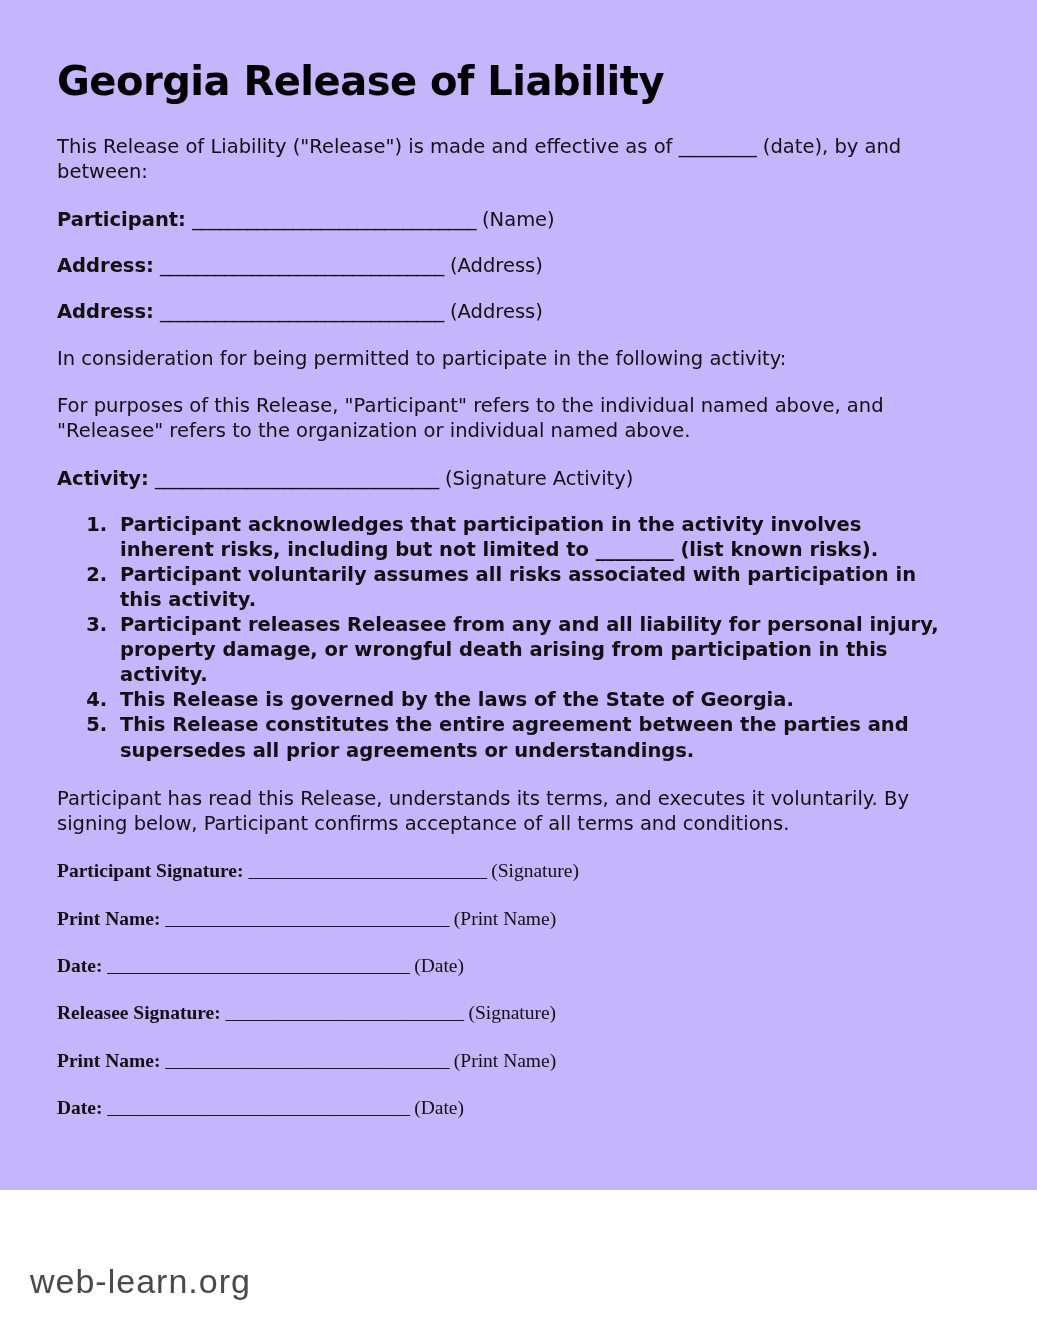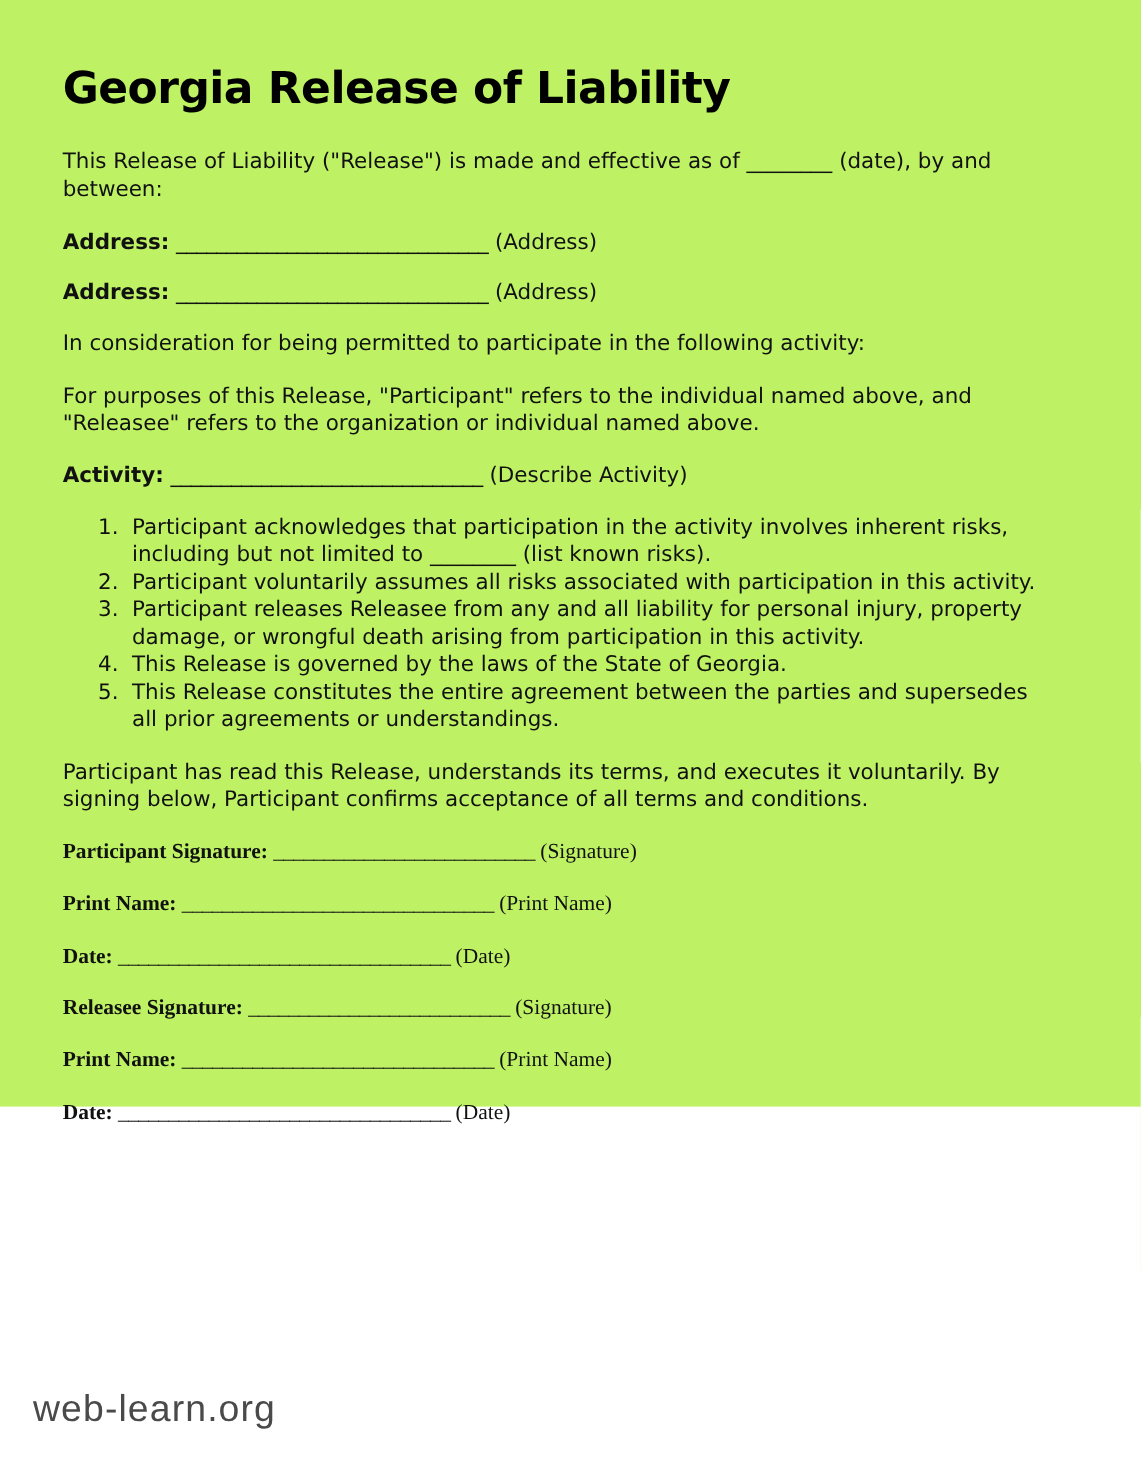--- a/index.html
+++ b/index.html
@@ -13,22 +13,22 @@
     position: relative;
     font-family: "DejaVu Sans", sans-serif;
     color: #000000;
     overflow: hidden;
   }
 
   .page {
     position: absolute;
     left: 0; top: 0;
     width: 1037px;
-    height: 1006px;
-    background: #bef264;
+    height: 1190px;
+    background: #c4b5fd;
   }
 
   .content {
     position: absolute;
     left: 57px;
     top: 58px;
     width: 900px;
   }
 
   .doc-title {
@@ -73,20 +73,21 @@
     line-height: 1.30;
     margin: 0 0 21px 0;
   }
 
   ol.terms {
     font-size: 19.5px;
     line-height: 1.285;
     margin: 0 0 23px 0;
     padding-left: 57px;
     color: #111;
+    font-weight: bold;
   }
   ol.terms > li {
     margin: 0;
     padding-left: 6px;
   }
 
   .sig-block .field-row {
     margin-bottom: 22px;
     font-family: Liberation Serif, serif;
   }
@@ -108,20 +109,25 @@
 <div class="page">
 
   <div class="content">
 
     <h1 class="doc-title">Georgia Release of Liability</h1>
 
     <p class="para">This Release of Liability ("Release") is made and effective as of ________ (date), by and between:</p>
 
     <div>
       <div class="field-row">
+        <span class="field-label">Participant:</span>
+        <span class="blank">_______________________________</span>
+        <span class="hint">(Name)</span>
+      </div>
+      <div class="field-row">
         <span class="field-label">Address:</span>
         <span class="blank">_______________________________</span>
         <span class="hint">(Address)</span>
       </div>
     </div>
 
 
     <div>
       <div class="field-row">
         <span class="field-label">Address:</span>
@@ -130,21 +136,21 @@
       </div>
     </div>
 
     <p class="para">In consideration for being permitted to participate in the following activity:</p>
 
     <p class="para">For purposes of this Release, "Participant" refers to the individual named above, and "Releasee" refers to the organization or individual named above.</p>
 
     <div class="field-row">
       <span class="field-label">Activity:</span>
       <span class="blank">_______________________________</span>
-      <span class="hint">(Describe Activity)</span>
+      <span class="hint">(Signature Activity)</span>
     </div>
 
 
     <ol class="terms">
       <li>Participant acknowledges that participation in the activity involves inherent risks, including but not limited to ________ (list known risks).</li>
       <li>Participant voluntarily assumes all risks associated with participation in this activity.</li>
       <li>Participant releases Releasee from any and all liability for personal injury, property damage, or wrongful death arising from participation in this activity.</li>
       <li>This Release is governed by the laws of the State of Georgia.</li>
       <li>This Release constitutes the entire agreement between the parties and supersedes all prior agreements or understandings.</li>
     </ol>

